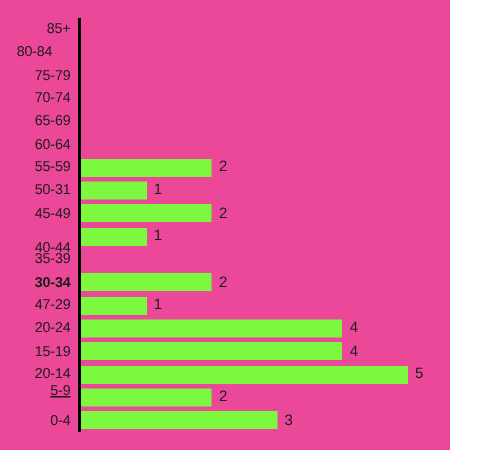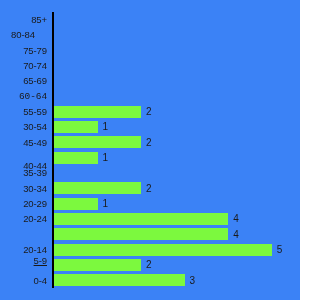--- a/index.html
+++ b/index.html
@@ -5,21 +5,21 @@
   html,body{margin:0;padding:0;}
   body{
     width:300px;height:300px;
     background:#ffffff;
     font-family:"Liberation Sans", sans-serif;
     overflow:hidden;
   }
   #chart-root{
     position:relative;
     width:300px;height:300px;
-    background:#3b82f6;
+    background:#ec4899;
     padding-left:12px;
   }
   
   #y-axis-labels{
     position:absolute;
     left:0px;
     top:12px;
     width:50px;
     height:276px;
   }
@@ -78,29 +78,30 @@
 <body>
 
 <div id="chart-root">
 
   <div id="y-axis-labels">
       <div class="y-tick-label" style="top: 0px;">85+</div>
       <div class="y-tick-label" style="top: 15.3333px; text-align: center;">80-84</div>
       <div class="y-tick-label" style="top: 30.6667px;">75-79</div>
       <div class="y-tick-label" style="top: 46px;">70-74</div>
       <div class="y-tick-label" style="top: 61.3333px;">65-69</div>
-      <div class="y-tick-label" style="top: 76.6667px; font-family: Liberation Mono, monospace;">60-64</div>
+      <div class="y-tick-label" style="top: 76.6667px;">60-64</div>
       <div class="y-tick-label" style="top: 92px;">55-59</div>
-      <div class="y-tick-label" style="top: 107.333px;">30-54</div>
+      <div class="y-tick-label" style="top: 107.333px;">50-31</div>
       <div class="y-tick-label" style="top: 122.667px;">45-49</div>
       <div class="y-tick-label" style="top: 146px;">40-44</div>
       <div class="y-tick-label" style="top: 153.333px;">35-39</div>
-      <div class="y-tick-label" style="top: 168.667px;">30-34</div>
-      <div class="y-tick-label" style="top: 184px;">20-29</div>
+      <div class="y-tick-label" style="top: 168.667px; font-weight: bold;">30-34</div>
+      <div class="y-tick-label" style="top: 184px;">47-29</div>
       <div class="y-tick-label" style="top: 199.333px;">20-24</div>
+      <div class="y-tick-label" style="top: 214.667px;">15-19</div>
       <div class="y-tick-label" style="top: 230px;">20-14</div>
       <div class="y-tick-label" style="top: 241px; text-decoration: underline;">5-9</div>
       <div class="y-tick-label" style="top: 260.667px;">0-4</div>
     </div>
 
   <div id="axis-line"></div>
 
   <div id="plot-area">
       <div class="bar-row" style="top: 0px;"></div>
       <div class="bar-row" style="top: 15.3333px;"></div>

